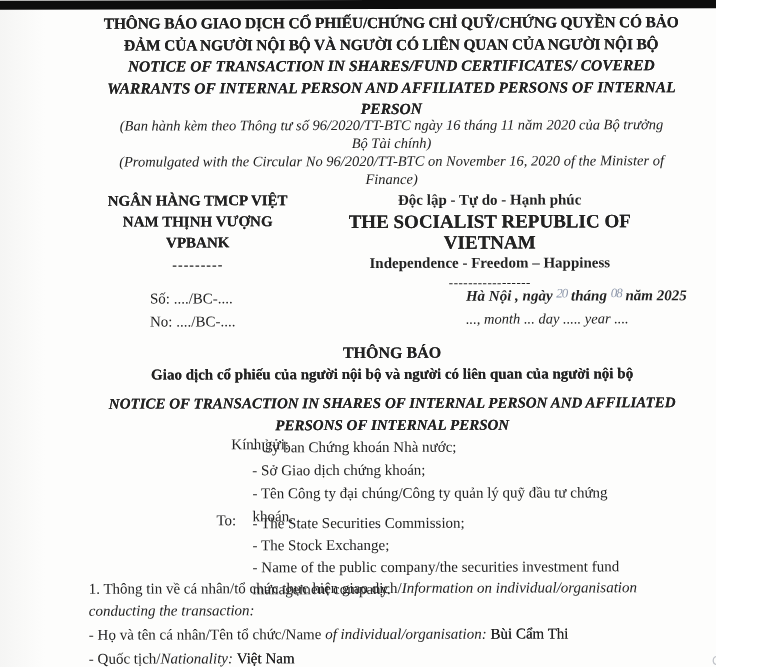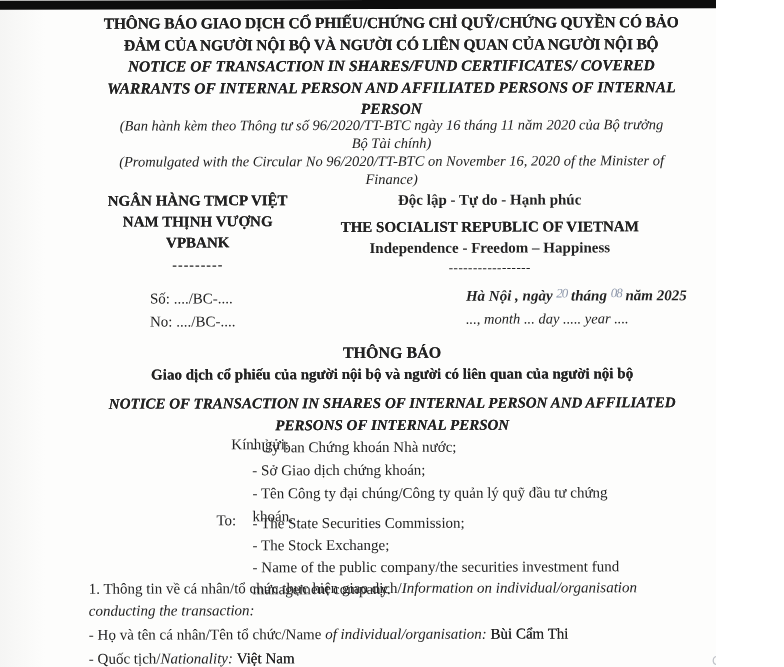--- a/index.html
+++ b/index.html
@@ -36,21 +36,21 @@
   .circ-vi { top: 116px; }
   .circ-en { top: 152px; }
 
   .org-block { top: 190px; left: 84px; width: 228px; }
   .org-name { font-size: 15px; line-height: 21px; font-weight: bold; text-shadow: 0 0 0.4px #2a2a2a; }
   .org-divider { font-size: 14px; font-weight: bold; letter-spacing: 1px; line-height: 20px; margin-top: 2px; }
 
   .nat-block { top: 190px; left: 318px; width: 344px; }
   .nat-l1 { font-size: 15px; font-weight: bold; line-height: 21px; text-shadow: 0 0 0.4px #2a2a2a; }
   .nat-l2 { font-size: 15px; font-weight: bold; line-height: 21px; }
-  .nat-l3 { font-size: 15px; font-weight: bold; line-height: 21px; margin-top: 6px; text-shadow: 0 0 0.4px #2a2a2a; }
+  .nat-l3 { font-size: 19px; font-weight: bold; line-height: 21px; text-shadow: 0 0 0.4px #2a2a2a; }
   .nat-l4 { font-size: 15px; font-weight: bold; line-height: 21px; }
   .nat-divider { font-size: 13px; font-weight: bold; letter-spacing: 0.5px; line-height: 18px; }
 
   .ref-block { top: 287px; left: 150px; font-size: 15px; line-height: 22.5px; }
 
   .dateline-vi { top: 288px; left: 418px; width: 280px; font-size: 15px; font-style: italic; font-weight: bold; margin-left: 48px; }
   .hw {
     color: #8d97aa; font-size: 13px; font-weight: normal;
     position: relative; top: -3px; letter-spacing: -1px;
   }

